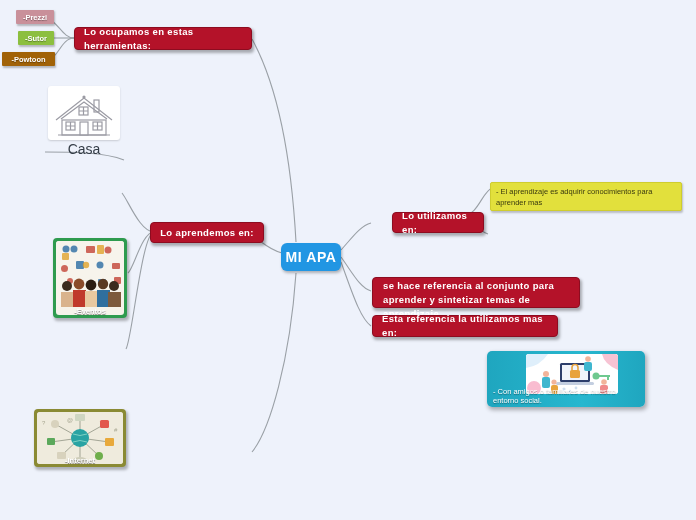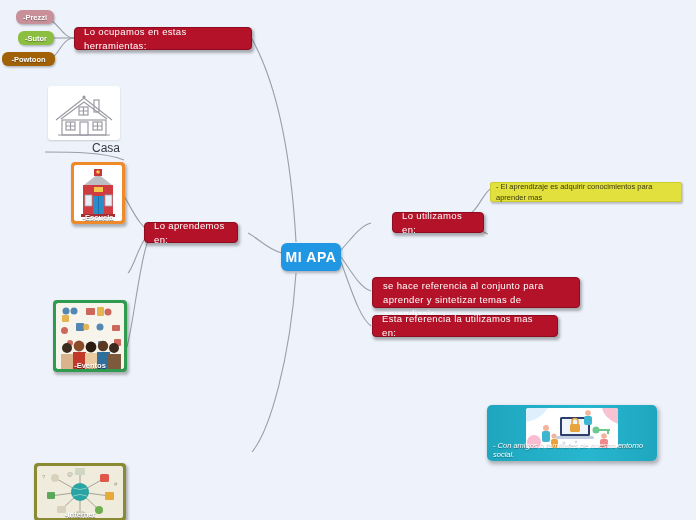--- a/index.html
+++ b/index.html
@@ -47,37 +47,37 @@
     justify-content: center;
     box-shadow: 1px 2px 3px rgba(0,0,0,.28);
   }
 
   
   .red-node {
     background: #b41229;
     border: 1px solid #8d0c20;
     border-radius: 4px;
     color: #ffffff;
-    font-weight: normal;
+    font-weight: bold;
     font-size: 9.5px;
     letter-spacing: .35px;
     line-height: 14px;
     display: flex;
     align-items: center;
     padding: 4px 9px;
     box-shadow: 1.5px 2.5px 3px rgba(0,0,0,.3);
   }
   .red-node.multiline {
     display: block;
     padding: 1px 10px;
   }
 
   
   .pill-node {
-    border-radius: 6px;
+    border-radius: 1px;
     color: #ffffff;
     font-weight: bold;
     font-size: 7.5px;
     display: flex;
     align-items: center;
     justify-content: center;
     box-shadow: 1px 1.5px 2px rgba(0,0,0,.25);
     text-shadow: 0 1px 1px rgba(0,0,0,.35);
   }
 
@@ -101,22 +101,22 @@
   }
 
   
   .plain-node {
     background: #ffffff;
     border-radius: 3px;
     box-shadow: 0 1px 2px rgba(0,0,0,.16);
   }
   .plain-caption {
     position: absolute;
-    text-align: right;
-    font-size: 12px;
+    text-align: center;
+    font-size: 14px;
     color: #333c46;
   }
 
   
   .note-node {
     background: #e2e03c;
     border: 1px solid #cfcd2e;
     border-radius: 2px;
     color: #3a3a10;
     font-size: 7.5px;
@@ -217,40 +217,22 @@
         <rect x="31" y="21" width="9" height="8"></rect>
         <path d="M35.5,21 L35.5,29 M31,25 L40,25"></path>
         <rect x="46" y="14" width="5" height="12"></rect>
         <path d="M10,49 L62,49"></path>
       </g>
       <circle cx="36" cy="11" r="1.6" fill="#9b9ba4"></circle>
     </svg>
   </div>
   <div class="plain-caption" style="left:48px;top:141px;width:72px;">Casa</div>
 
-  <div class="node img-node" style="left:71px;top:162px;width:54px;height:62px;background:#ef8a2b;padding:3px;">
-    <div class="inner-pic" style="left:3px;top:3px;right:3px;bottom:3px;background:#ffffff;">
-      <svg class="art" width="48" height="56" viewBox="0 0 48 56">
-        <rect x="0" y="0" width="48" height="56" fill="#ffffff"></rect>
-        <path d="M10,20 L24,9 L38,20 Z" fill="#bdbdc4"></path>
-        <rect x="20" y="4" width="8" height="7" fill="#c9363a"></rect>
-        <circle cx="24" cy="7" r="1.8" fill="#f2c94c"></circle>
-        <rect x="9" y="20" width="30" height="30" fill="#cf3b3f"></rect>
-        <rect x="20" y="22" width="9" height="5" fill="#f2c94c"></rect>
-        <rect x="19" y="31" width="11" height="19" fill="#2b8ccc"></rect>
-        <path d="M24.5,31 L24.5,50" stroke="#1c6fa8" stroke-width="1"></path>
-        <rect x="11" y="30" width="7" height="11" fill="#e8eef5" stroke="#9aa8b5" stroke-width=".8"></rect>
-        <rect x="31" y="30" width="7" height="11" fill="#e8eef5" stroke="#9aa8b5" stroke-width=".8"></rect>
-        <rect x="7" y="49" width="34" height="3" fill="#a62e32"></rect>
-      </svg>
-    </div>
-    <div class="cap">-Escuela</div>
-  </div>
-
-  <div class="node img-node" style="left:53px;top:238px;width:74px;height:72px;background:#2e9b4e;padding:3px;">
+
+  <div class="node img-node" style="left:53px;top:238px;width:74px;height:80px;background:#2e9b4e;padding:3px;">
     <div class="inner-pic" style="left:3px;top:3px;right:3px;bottom:3px;background:#f6f3ea;">
       <svg class="art" width="68" height="66" viewBox="0 0 68 66">
         <rect width="68" height="66" fill="#f7f4ec"></rect>
         <g fill="#c0392b" opacity=".75">
           <rect x="30" y="5" width="9" height="7" rx="1"></rect>
           <circle cx="52" cy="9" r="3.5"></circle>
           <rect x="5" y="24" width="7" height="7" rx="3.5"></rect>
           <rect x="56" y="22" width="8" height="6" rx="1"></rect>
           <circle cx="14" cy="40" r="3"></circle>
           <rect x="58" y="36" width="7" height="7" rx="1"></rect>
@@ -307,38 +289,38 @@
         <g fill="#a9a893" font-size="6">
           <text x="5" y="13">?</text>
           <text x="77" y="20">#</text>
           <text x="30" y="10">@</text>
         </g>
       </svg>
     </div>
     <div class="cap">-Internet</div>
   </div>
 
-  <div class="node red-node" style="left:144px;top:222px;width:94px;height:21px;justify-content:center;">
+  <div class="node red-node" style="left:150px;top:222px;width:114px;height:21px;justify-content:center;">
     <span>Lo aprendemos en:</span>
   </div>
 
   <div class="node root-node" style="left:281px;top:243px;width:60px;height:28px;">
     <span>MI APA</span>
   </div>
 
   <div class="node red-node" style="left:392px;top:212px;width:92px;height:21px;">
     <span>Lo utilizamos en:</span>
   </div>
 
-  <div class="node note-node" style="left:490px;top:182px;width:192px;height:20px;">
+  <div class="node note-node" style="left:490px;top:182px;width:192px;height:29px;">
     <span>- El aprendizaje es adquirir conocimientos para aprender mas</span>
   </div>
 
-  <div class="node teal-card" style="left:487px;top:206px;width:170px;height:56px;
-              background:linear-gradient(90deg,#1fa6bf 0%,#27b7cf 60%,#1fa6bf 100%);font-style:italic;">
+  <div class="node teal-card" style="left:487px;top:206px;width:158px;height:56px;
+              background:linear-gradient(90deg,#1fa6bf 0%,#27b7cf 60%,#1fa6bf 100%);">
     <div class="inner-pic" style="left:39px;top:3px;width:92px;height:40px;background:#ffffff;">
       <svg class="art" width="92" height="40" viewBox="0 0 92 40">
         <rect width="92" height="40" fill="#ffffff"></rect>
         <path d="M0,0 L22,0 Q14,12 0,14 Z" fill="#dfeffb"></path>
         <path d="M92,0 L92,16 Q78,10 76,0 Z" fill="#f7c3d3"></path>
         <circle cx="8" cy="34" r="7" fill="#f9bcd0"></circle>
 
         <rect x="34" y="9" width="30" height="19" rx="1.5" fill="#2d3e6b"></rect>
         <rect x="36" y="11" width="26" height="15" fill="#f0f4fb"></rect>
         <rect x="30" y="28" width="38" height="3" rx="1.5" fill="#c3cee0"></rect>

